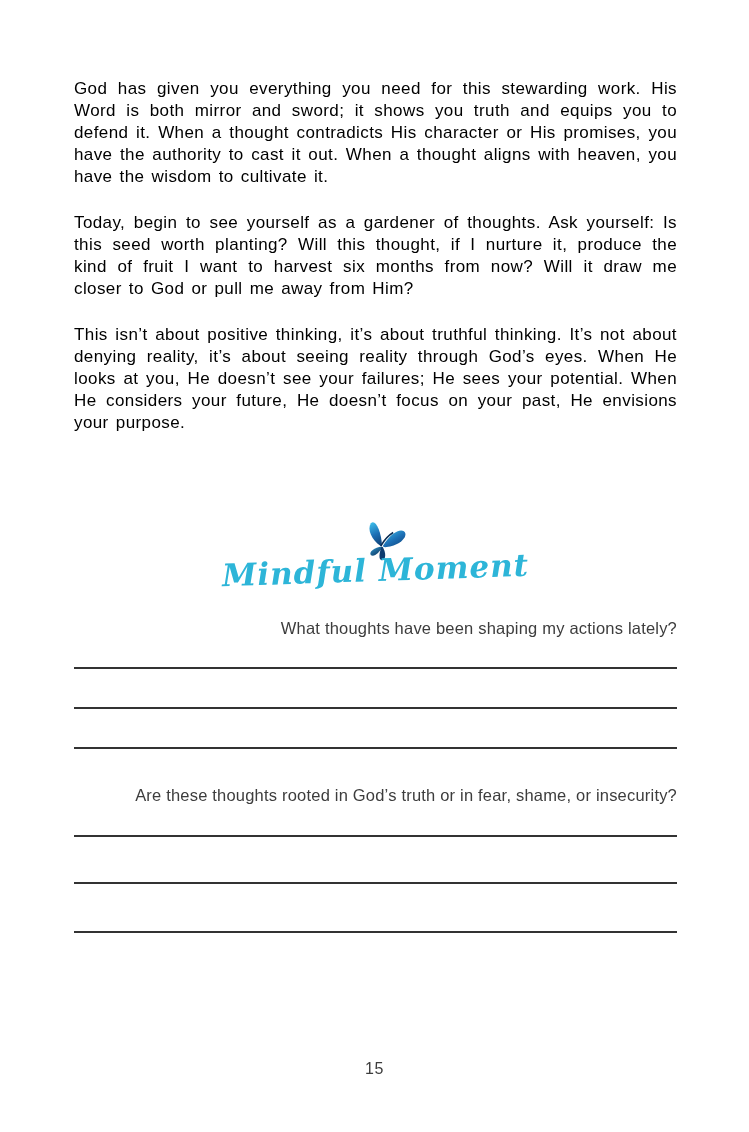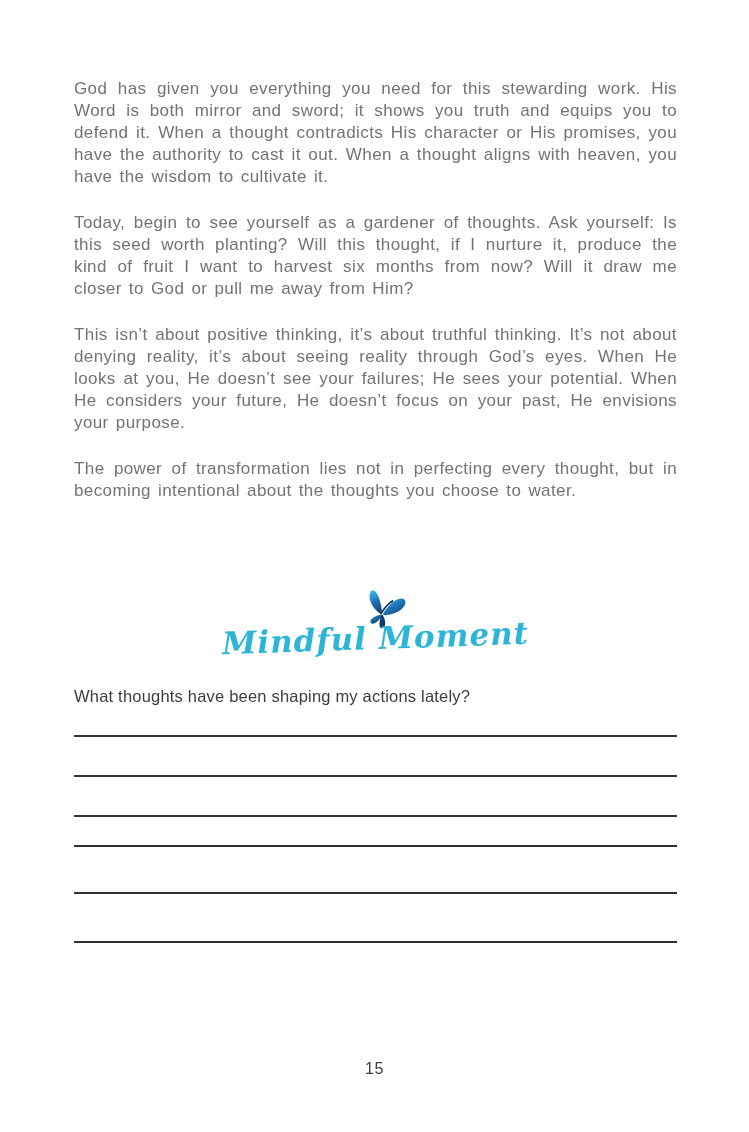--- a/index.html
+++ b/index.html
@@ -17,21 +17,21 @@
   }
   .content {
     padding: 78px 72px 0 74px;
   }
   .body-text {
     margin: 0 0 24px 0;
     font-size: 17px;
     line-height: 22px;
     letter-spacing: 0.4px;
     word-spacing: 2px;
-    color: #737373;
+    color: #000000;
     text-align: justify;
     text-justify: inter-word;
   }
   .moment-header {
     margin-top: 84px;
     text-align: center;
   }
   .butterfly {
     display: block;
     width: 46px;
@@ -49,21 +49,21 @@
     color: #2db5d8;
     transform: rotate(-2deg);
     letter-spacing: 1px;
   }
   .prompt .question {
     margin: 0;
     font-size: 16.5px;
     line-height: 24px;
     letter-spacing: 0.2px;
     color: #3d3d3d;
-    text-align: left;
+    text-align: right;
   }
   .prompt-1 .question { margin-top: 26px; }
   .prompt-2 .question { margin-top: 34px; }
   .answer-lines .line {
     border-bottom: 2px solid #333333;
   }
   .group-a .line:nth-child(1) { height: 27px; }
   .group-a .line:nth-child(2) { height: 38px; }
   .group-a .line:nth-child(3) { height: 38px; }
   .group-b .line:nth-child(1) { height: 28px; }
@@ -82,21 +82,20 @@
 </style>
 </head>
 <body>
 
 <div class="page">
   <main class="content">
 
     <p class="body-text">God has given you everything you need for this stewarding work. His Word is both mirror and sword; it shows you truth and equips you to defend it. When a thought contradicts His character or His promises, you have the authority to cast it out. When a thought aligns with heaven, you have the wisdom to cultivate it.</p>
     <p class="body-text">Today, begin to see yourself as a gardener of thoughts. Ask yourself: Is this seed worth planting? Will this thought, if I nurture it, produce the kind of fruit I want to harvest six months from now? Will it draw me closer to God or pull me away from Him?</p>
     <p class="body-text">This isn’t about positive thinking, it’s about truthful thinking. It’s not about denying reality, it’s about seeing reality through God’s eyes. When He looks at you, He doesn’t see your failures; He sees your potential. When He considers your future, He doesn’t focus on your past, He envisions your purpose.</p>
-    <p class="body-text">The power of transformation lies not in perfecting every thought, but in becoming intentional about the thoughts you choose to water.</p>
 
     <div class="moment-header">
       <span class="butterfly">
         <svg width="46" height="46" viewBox="0 0 46 46" aria-hidden="true">
           <defs>
             <linearGradient id="bw1" x1="0" y1="0" x2="1" y2="1">
               <stop offset="0" stop-color="#3fc4ee"></stop>
               <stop offset="0.5" stop-color="#1c6fb5"></stop>
               <stop offset="1" stop-color="#0d3b6e"></stop>
             </linearGradient>
@@ -120,20 +119,21 @@
     <section class="prompt prompt-1">
       <p class="question">What thoughts have been shaping my actions lately?</p>
       <div class="answer-lines group-a">
         <div class="line"></div>
         <div class="line"></div>
         <div class="line"></div>
       </div>
     </section>
 
     <section class="prompt prompt-2">
+      <p class="question">Are these thoughts rooted in God’s truth or in fear, shame, or insecurity?</p>
       <div class="answer-lines group-b">
         <div class="line"></div>
         <div class="line"></div>
         <div class="line"></div>
       </div>
     </section>
 
   </main>
 
   <footer class="page-number">15</footer>

